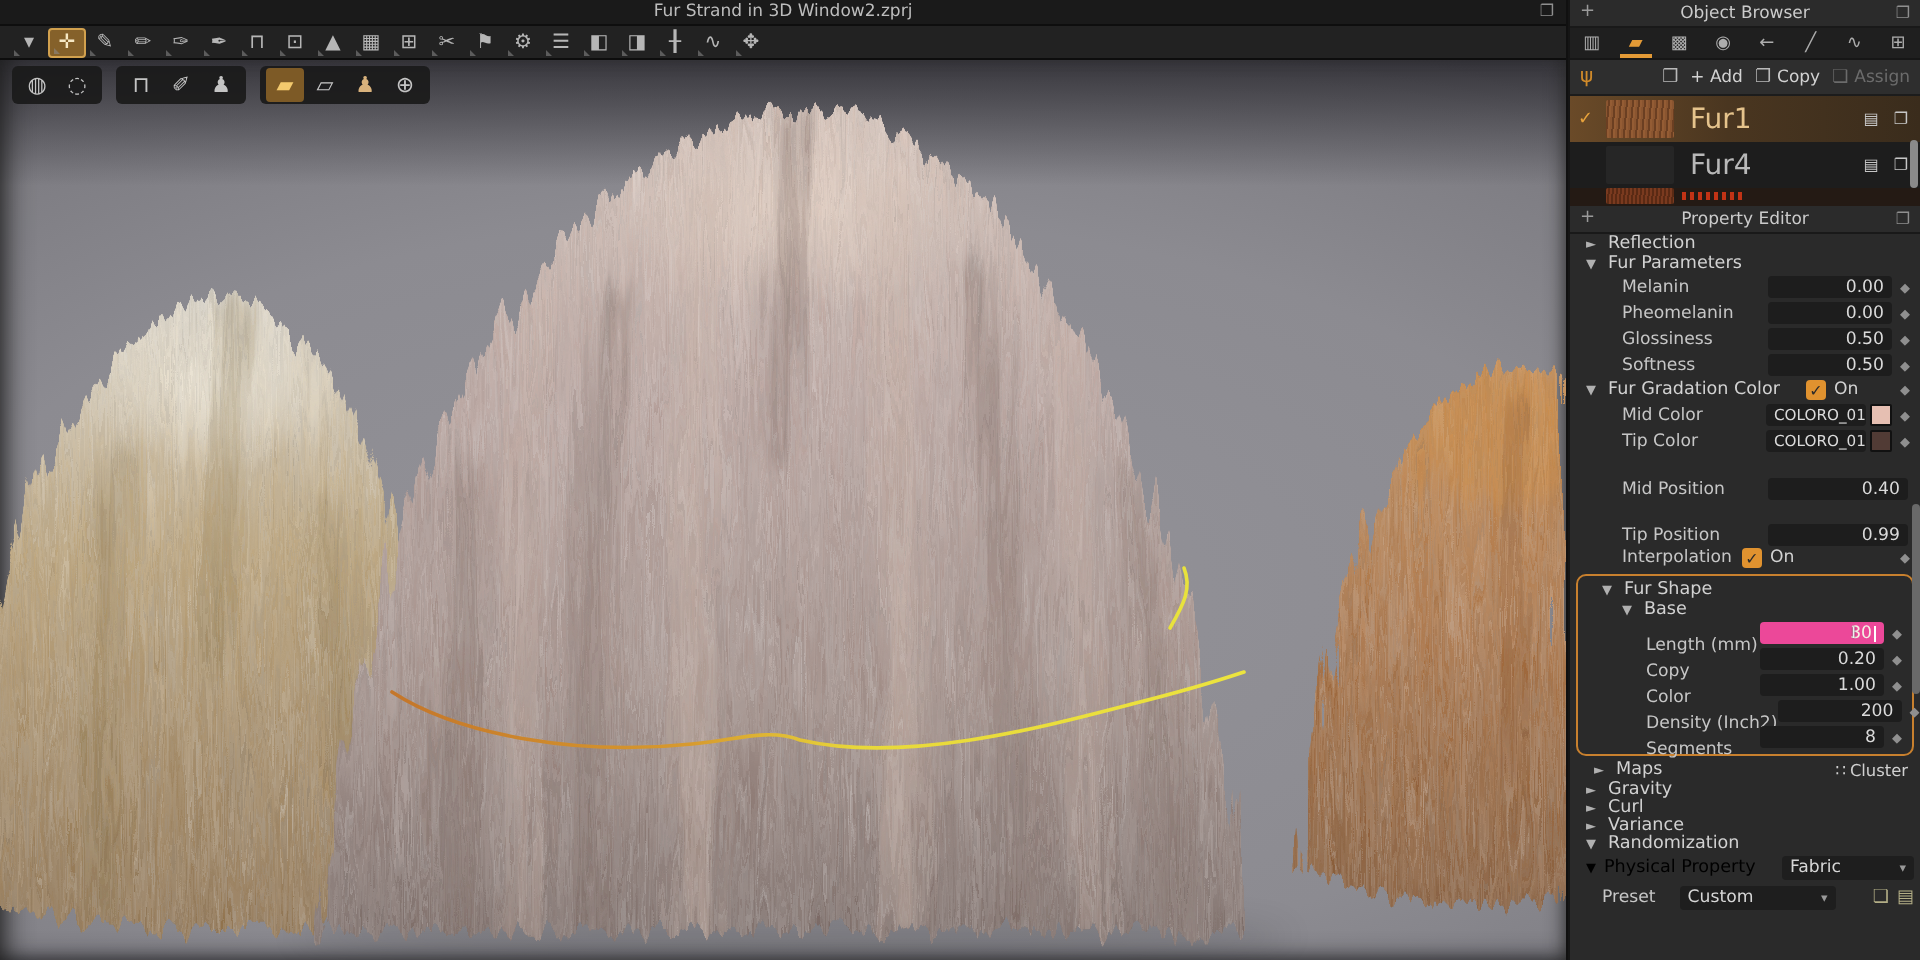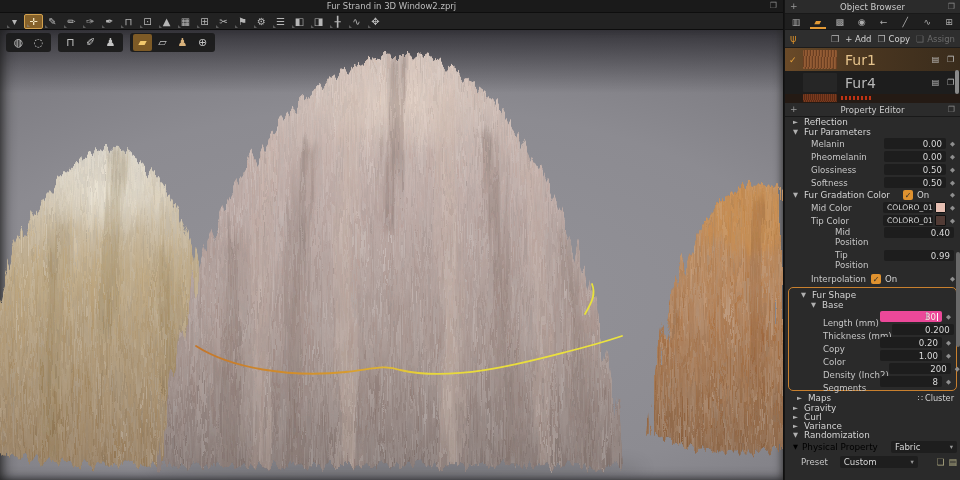--- a/index.html
+++ b/index.html
@@ -83,21 +83,21 @@
   .val { width:62px; height:11px; background:#1d1d1d; border-radius:2px; display:flex; align-items:center;
          justify-content:flex-end; padding:0 4px; font-size:8.6px; color:#dadada; flex:none; position:relative; }
   .dia { width:13px; text-align:center; color:#8f8f8f; font-size:6.5px; flex:none; }
 
   .cb { width:10px; height:10px; background:#e0922f; border-radius:2px; display:flex; align-items:center;
         justify-content:center; color:#2a2a2a; font-size:8px; font-weight:bold; flex:none; }
   .cblbl { font-size:8.6px; color:#d2d2d2; margin-left:4px; flex:1; }
 
   .swatch { width:11px; height:11px; border-radius:1px; border:1px solid #111; margin-left:2px; flex:none; }
 
-  .tworow { height:23px; display:flex; align-items:flex-start; padding-right:1px; flex:none;padding-left:24px; }
+  .tworow { height:23px; display:flex; align-items:flex-end; padding-right:1px; flex:none; }
   .tworow .lbl { flex:1; padding-left:26px; font-size:8.6px; color:#c6c6c6; }
   .tworow .right { width:75px; display:flex; flex-direction:row; gap:3px; align-items:flex-end; padding-right:14px; }
   .slider { width:70px; height:7px; position:relative; }
   .slider .track { position:absolute; left:0; right:0; top:3px; height:1.5px; background:#5e5e5e; border-radius:1px; }
   .slider .thumb { position:absolute; top:0; width:7px; height:7px; background:#f2f2f2; border-radius:50%; }
 
   .shapebox { margin:2px 3px 1px 3px; border:1.5px solid #c8802e; border-radius:5px; padding:2px 0;
               display:flex; flex-direction:column; flex:none; }
   .shapebox .srow { padding-left:12px; }
   .shapebox .srow.inner { padding-left:22px; }
@@ -447,25 +447,20 @@
         <div class="prow">
           <span class="lbl">Length (mm)</span>
           <span class="val editing">
             <span>30</span>
               <span class="caret"></span>
             <span class="ibeam">I</span>
           </span>
           <span class="dia">◆</span>
         </div>
         <div class="prow">
-          <span class="lbl">Thickness (mm)</span>
-          <span class="val">0.200</span>
-          <span class="dia">◆</span>
-        </div>
-        <div class="prow">
           <span class="lbl">Copy</span>
           <span class="val">0.20</span>
           <span class="dia">◆</span>
         </div>
         <div class="prow">
           <span class="lbl">Color</span>
           <span class="val">1.00</span>
           <span class="dia">◆</span>
         </div>
         <div class="prow">

